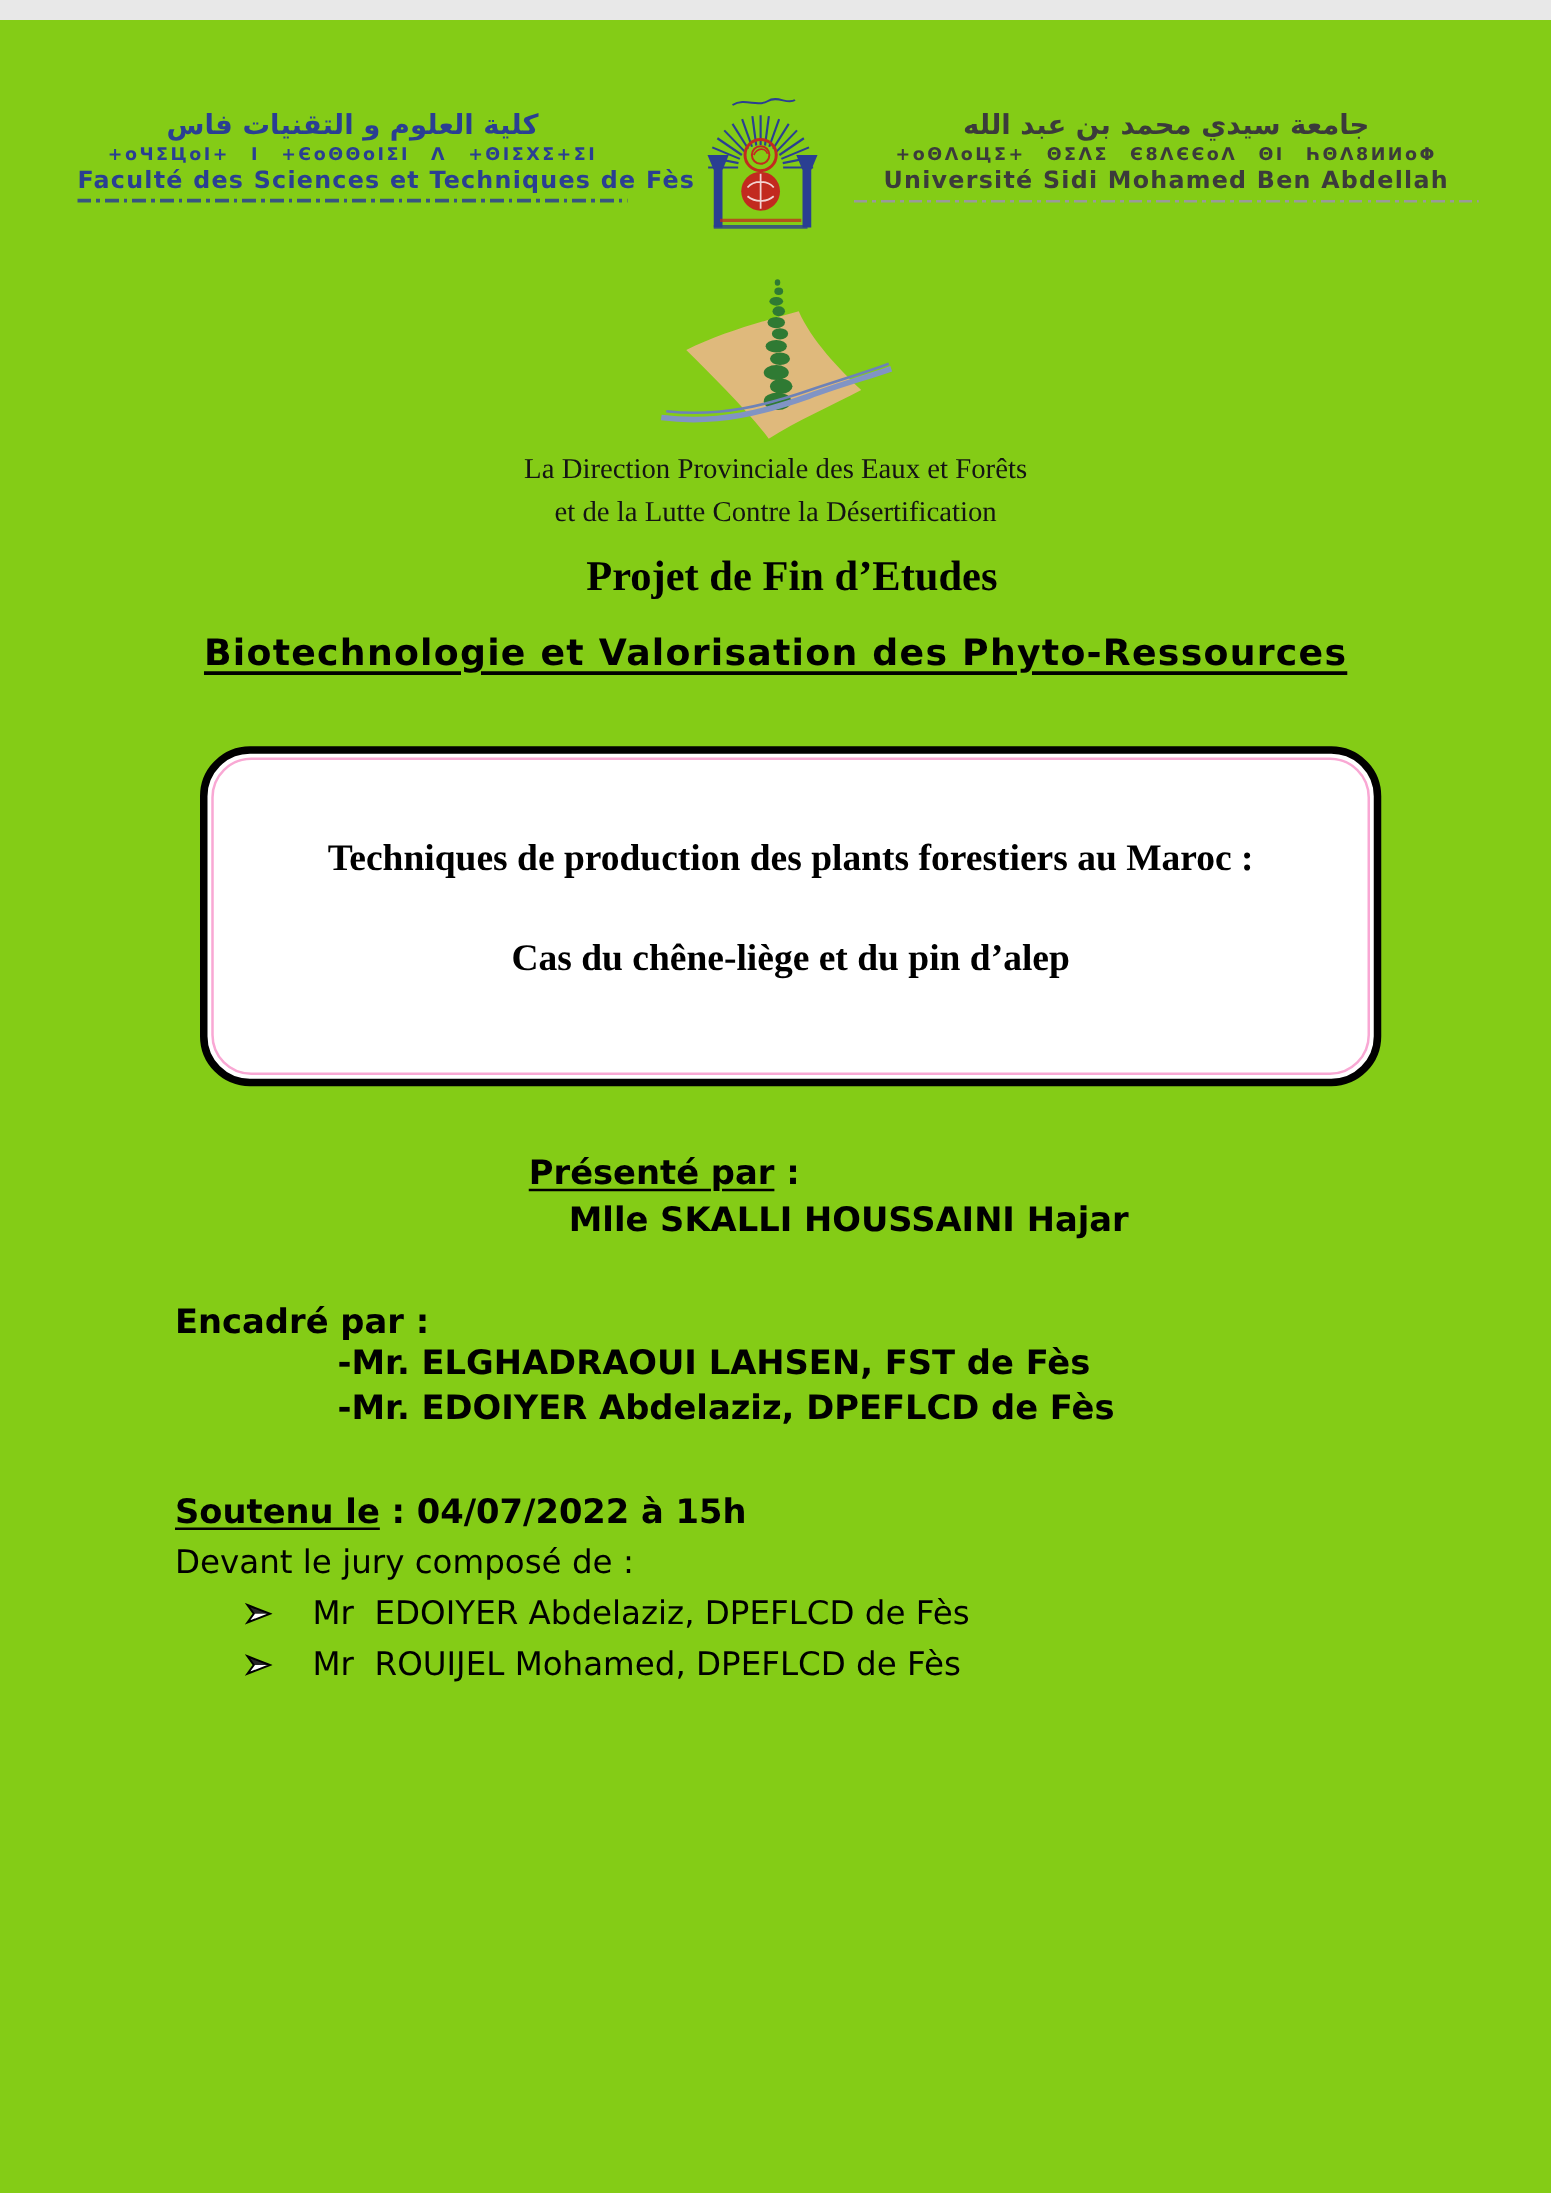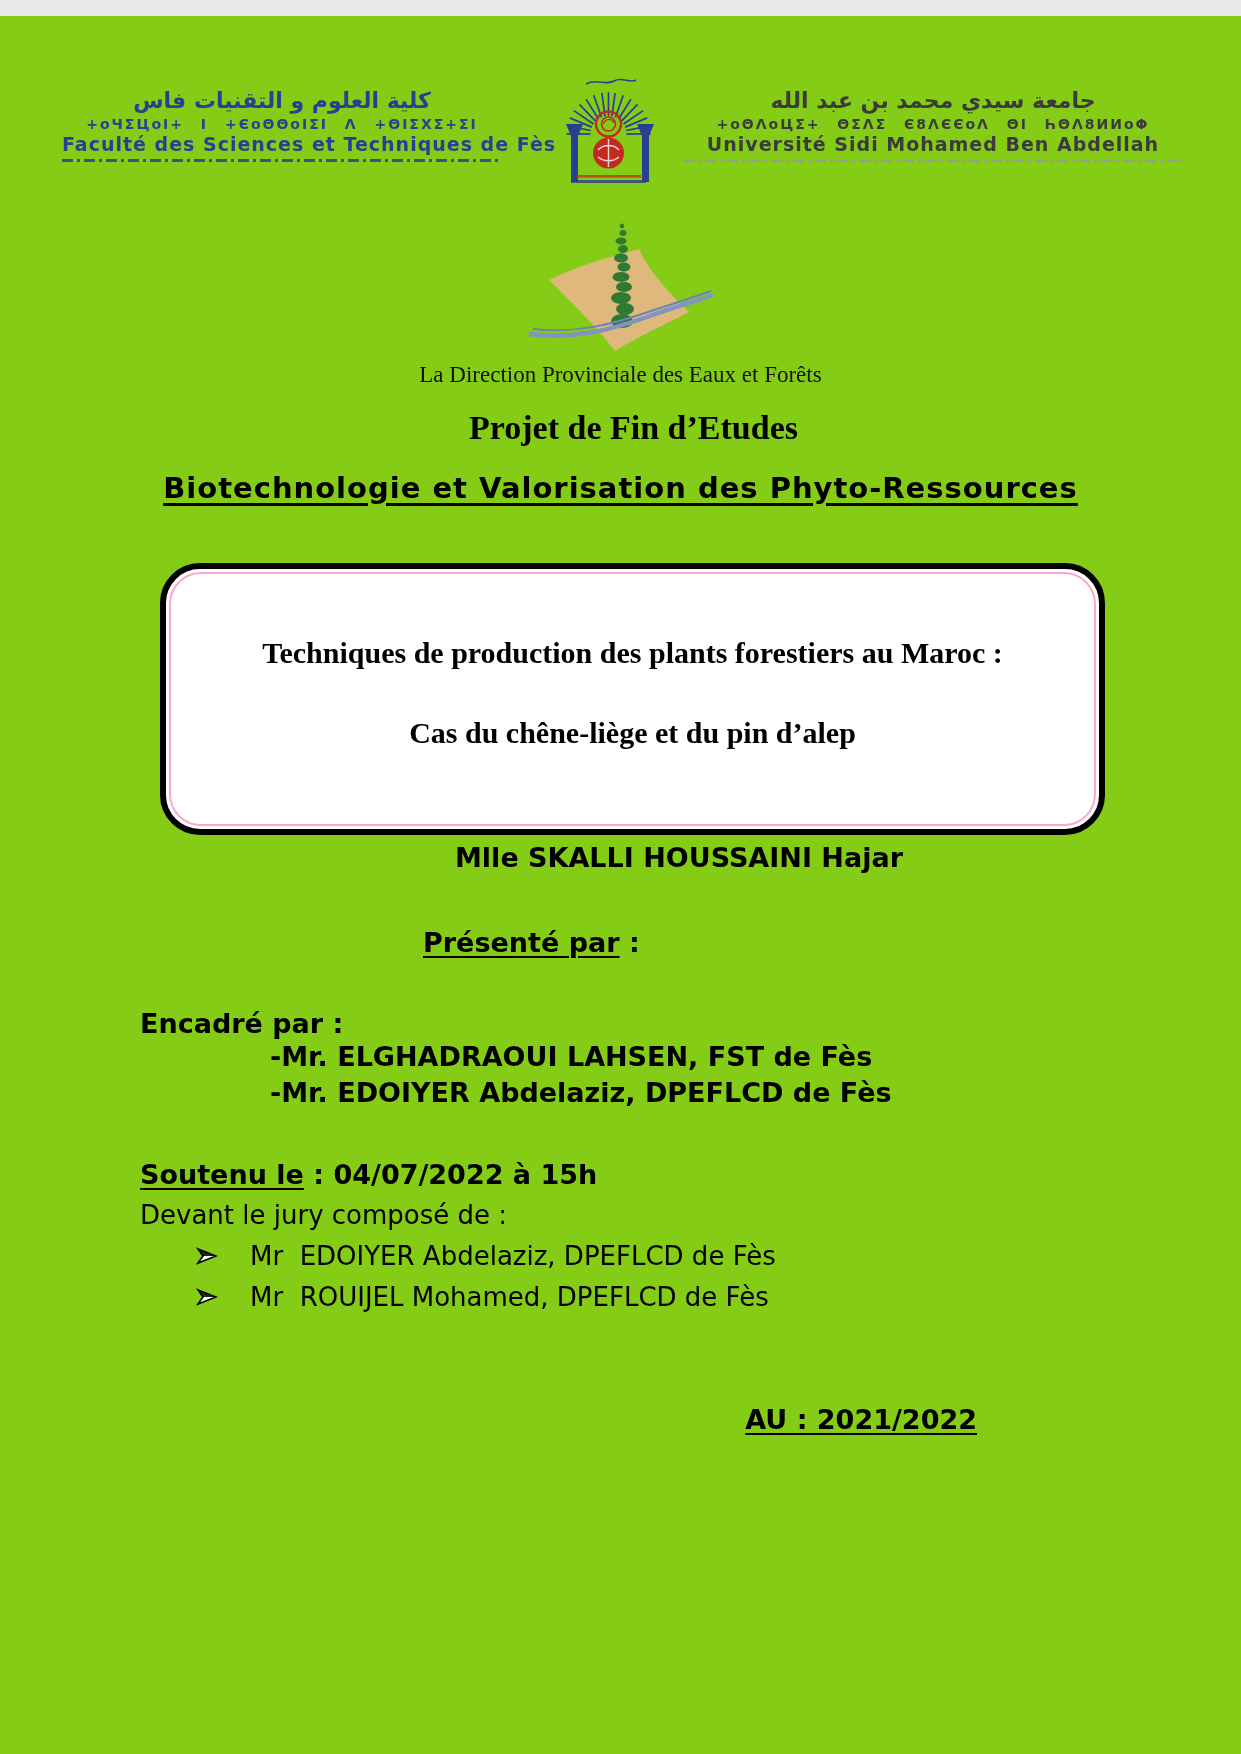--- a/index.html
+++ b/index.html
@@ -150,36 +150,37 @@
       <ellipse cx="108" cy="13" rx="3.5" ry="3"></ellipse>
       <ellipse cx="107" cy="6" rx="2.2" ry="2.6"></ellipse>
     </g>
 
     <path d="M14,114 C60,120 98,109 132,97 C156,88 178,82 198,75" fill="none" stroke="#8194c4" stroke-width="4.5"></path>
     <path d="M18,109 C62,114 98,104 133,92 C157,84 177,78 196,71" fill="none" stroke="#6d82b8" stroke-width="2"></path>
   </svg>
 
   <div class="serif-caption">
     <div>La Direction Provinciale des Eaux et Forêts</div>
+    <div>et de la Lutte Contre la Désertification</div>
   </div>
 
   <div class="main-title">Projet de Fin d’Etudes</div>
   <div class="comic-title">Biotechnologie et Valorisation des Phyto-Ressources</div>
 
   <div class="box-outer">
     <div class="box-inner">
       <div class="box-line">Techniques de production des plants forestiers au Maroc :</div>
       <div class="box-line box-line2">Cas du chêne-liège et du pin d’alep</div>
     </div>
   </div>
 
-  <div class="txt bold presented-name">Mlle SKALLI HOUSSAINI Hajar</div>
   <div class="txt bold presented-label">
     <span class="u">Présenté par</span><span> :</span>
   </div>
+  <div class="txt bold presented-name">Mlle SKALLI HOUSSAINI Hajar</div>
 
   <div class="txt bold encadre-label">Encadré par :</div>
   <div class="txt bold supervisor">-Mr. ELGHADRAOUI LAHSEN, FST de Fès</div>
   <div class="txt bold supervisor">-Mr. EDOIYER Abdelaziz, DPEFLCD de Fès</div>
 
   <div class="txt bold soutenu">
     <span class="u">Soutenu le</span><span> : 04/07/2022 à 15h</span>
   </div>
   <div class="devant">Devant le jury composé de :</div>
 
@@ -193,17 +194,14 @@
     </div>
     <div class="jury-row">
       <svg width="22" height="18" viewBox="0 0 22 18">
         <path d="M2,2 L20,9 L2,16 L7,9 Z" fill="#ffffff" stroke="#000" stroke-width="1.6"></path>
         <path d="M2,2 L20,9 L7,9 Z" fill="#000" opacity="0.85"></path>
       </svg>
       <span class="jury-text">Mr  ROUIJEL Mohamed, DPEFLCD de Fès</span>
     </div>
   </div>
 
-  <div class="txt bold au">
-    <span class="u">AU : 2021/2022</span>
-  </div>
 
 </div>
 
 </body></html>

